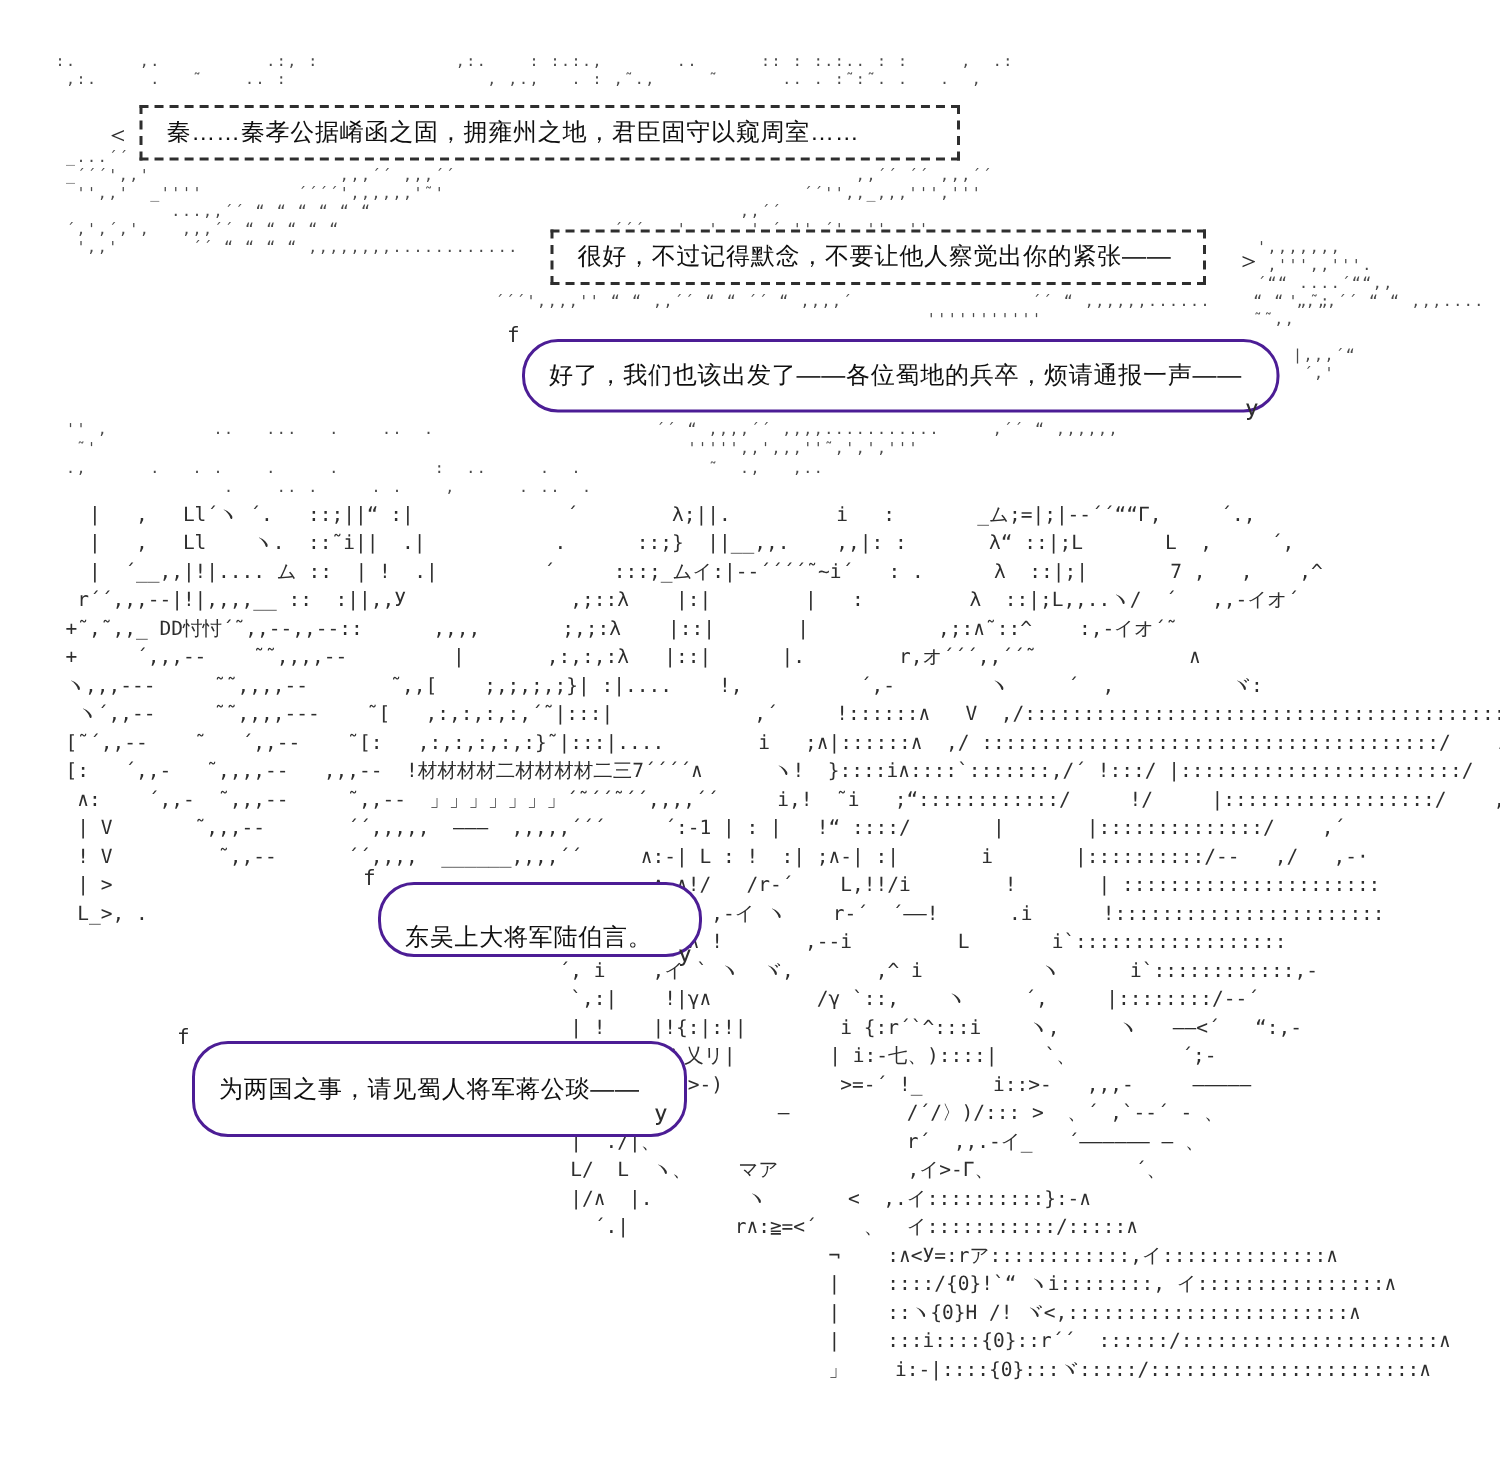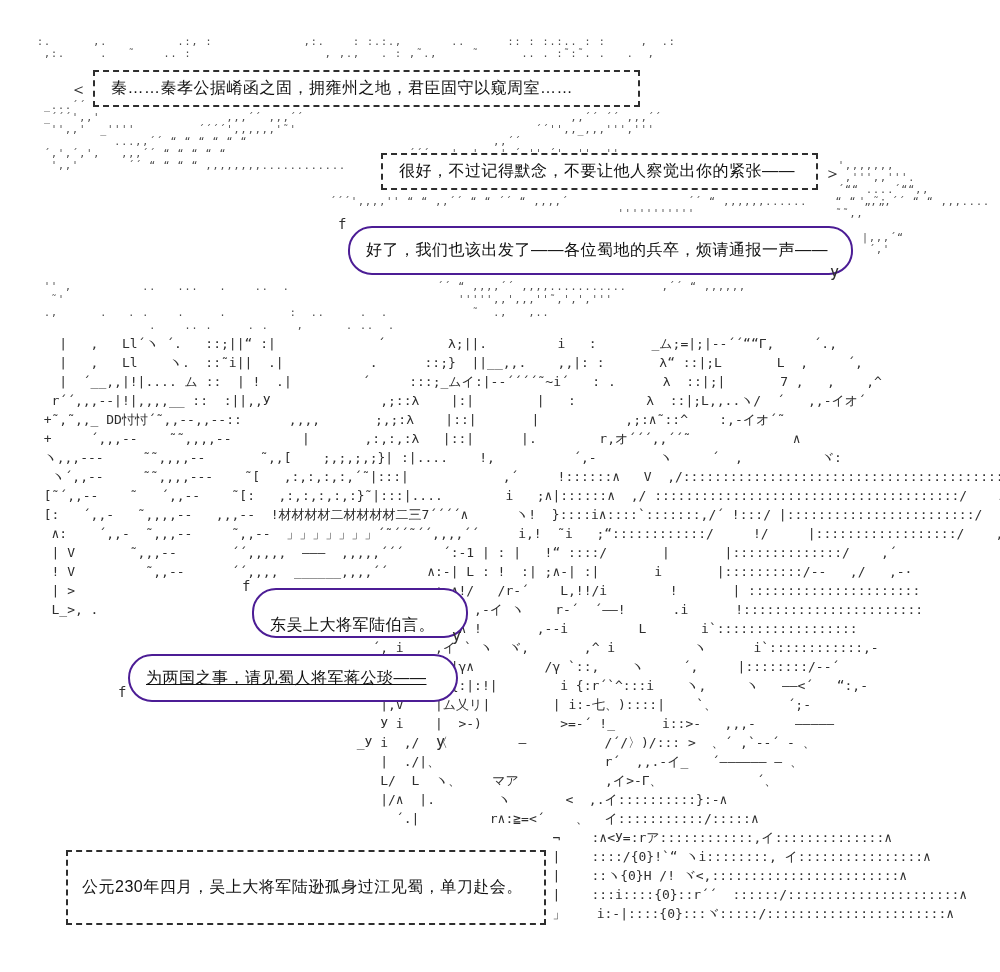--- a/index.html
+++ b/index.html
@@ -14,24 +14,24 @@
   #scrib-rightb2{left:838px;top:160px;}
   #scrib-bandb3{left:330px;top:196px;}
   #scrib-besideb3{left:862px;top:232px;}
   #scrib-belowb3{left:30px;top:280px;line-height:13px;}
   .bubble{position:absolute;box-sizing:border-box;background:#ffffff;z-index:5;
           display:flex;align-items:center;padding:0 16px;font-size:16px;color:#101010;
           letter-spacing:0.5px;white-space:nowrap;}
   .boxed{border:2px dashed #2e2e2e;}
   .round{border:2px solid #4c1d95;border-radius:24px;}
   #bubble-1{left:93px;top:70px;width:547px;height:37px;}
-  #bubble-2{left:381px;top:153px;width:437px;height:37px;}
+  #bubble-2{left:367px;top:153px;width:437px;height:37px;}
   #bubble-3{left:348px;top:226px;width:505px;height:49px;}
   #bubble-4{left:252px;top:588px;width:216px;height:50px;align-items:flex-end;}
-  #bubble-5{left:128px;top:654px;width:330px;height:48px;text-decoration:underline;}
+  #bubble-5{left:128px;top:694px;width:330px;height:64px;}
   #caption-box{left:66px;top:850px;width:480px;height:75px;z-index:6;
                display:flex;align-items:center;padding:0 14px;font-size:16px;}
   .marker{position:absolute;z-index:6;font-family:"DejaVu Sans Mono",monospace;
           font-size:17px;color:#2e2e2e;}
   #marker-b1{left:70px;top:78px;}
   #marker-b2{left:824px;top:162px;}
   .corner-f{position:absolute;z-index:6;font-family:"DejaVu Sans Mono",monospace;
             font-size:14px;color:#2e2e2e;}
   #corner-b3{left:338px;top:216px;}
   #corner-b4{left:242px;top:578px;}
@@ -121,17 +121,14 @@
     <span>东吴上大将军陆伯言。</span>
   </div>
   <span class="tail" id="tail-b4">У</span>
 
   <span class="corner-f" id="corner-b5">f</span>
   <div class="bubble round" id="bubble-5">
     <span>为两国之事，请见蜀人将军蒋公琰——</span>
   </div>
   <span class="tail" id="tail-b5">У</span>
 
-  <div class="bubble boxed" id="caption-box">
-    <span>公元230年四月，吴上大将军陆逊孤身过江见蜀，单刀赴会。</span>
-  </div>
 
 </div>
 
 </body></html>

